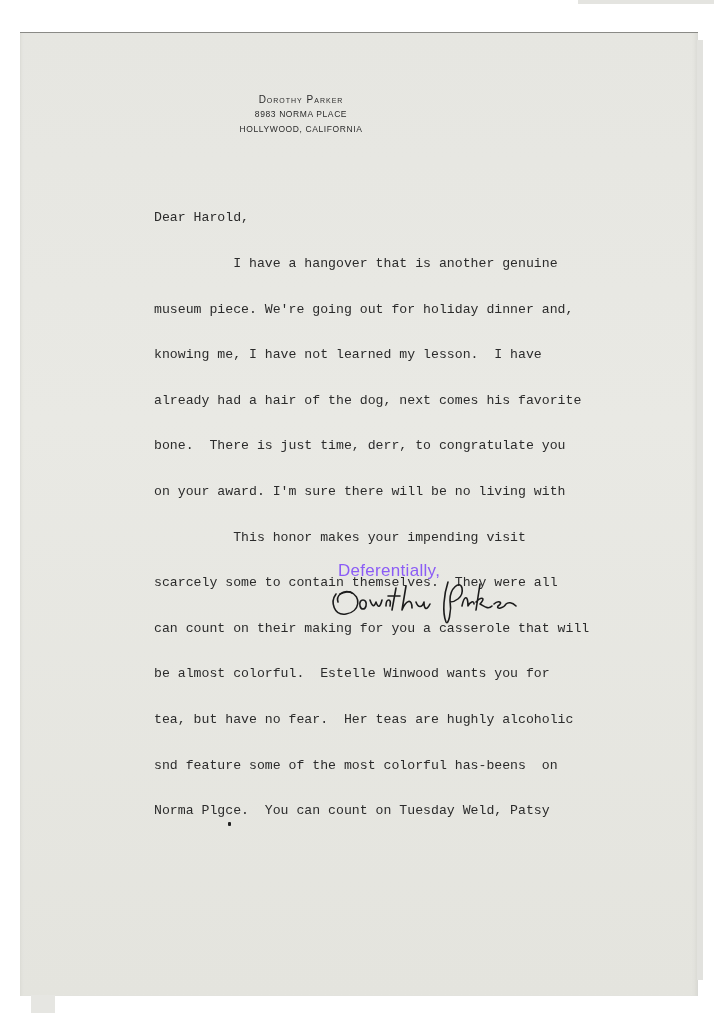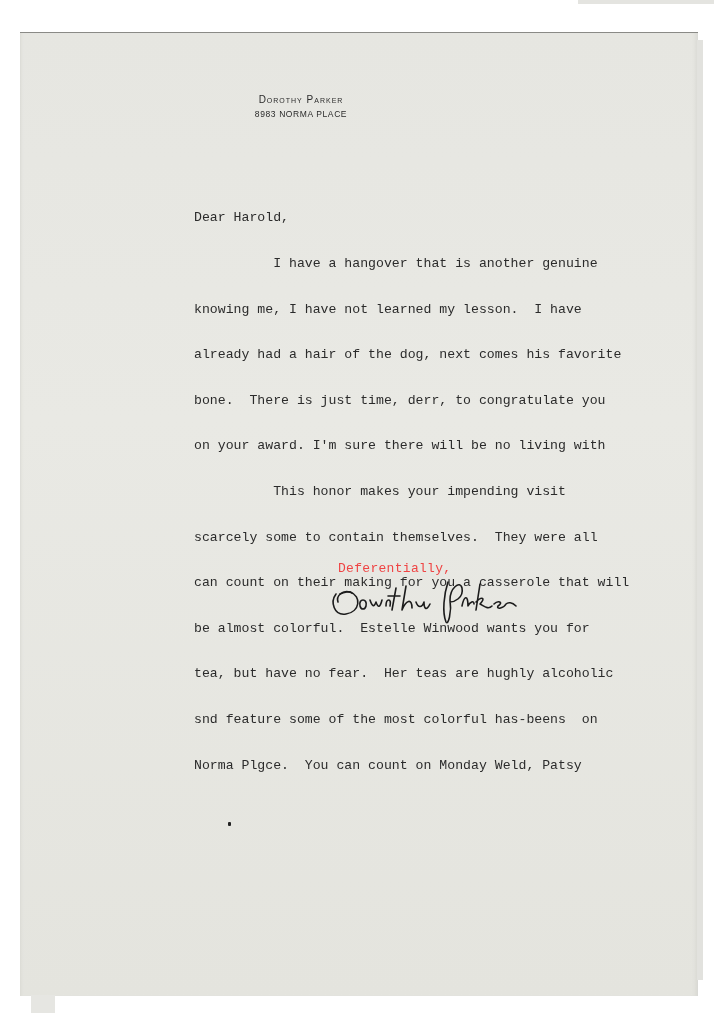--- a/index.html
+++ b/index.html
@@ -29,24 +29,24 @@
     position: absolute; left: 0; top: 92px; width: 602px; text-align: center;
     font-family: "Liberation Sans", sans-serif; color: #2a2a2a;
     font-size: 8.5px; letter-spacing: 0.6px; line-height: 15px;
   }
   .letterhead .name { font-variant: small-caps; font-size: 10px; letter-spacing: 1px; }
   .body-text {
     position: absolute; left: 154px; top: 180px; width: 540px;
     font-family: "Liberation Mono", monospace; font-size: 13.2px;
     line-height: 15.2px; color: #2b2b2b; white-space: pre;
   }
-  .body-text .line { display: block; height: 15.2px; margin-left: 40px; }
+  .body-text .line { display: block; height: 15.2px; }
   .closing {
     position: absolute; left: 338px; top: 561px;
-    font-family: Liberation Mono, monospace; font-size: 13px; color: #ef4444;
+    font-family: Liberation Sans, sans-serif; font-size: 17px; color: #8b5cf6;
     letter-spacing: 0.3px;
   }
   .signature {
     position: absolute; left: 326px; top: 572px; width: 240px; height: 60px;
   }
   .speck {
     position: absolute; left: 228px; top: 822px; width: 3px; height: 4px;
     background: #222; border-radius: 1px;
   }
 </style>
@@ -54,36 +54,38 @@
 <body>
 
 <div class="top-scrap"></div>
 <div class="page"></div>
 <div class="edge-right"></div>
 <div class="bottom-tab"></div>
 
 <div class="letterhead">
   <div class="name">Dorothy Parker</div>
   <div>8983 NORMA PLACE</div>
+  <div>HOLLYWOOD, CALIFORNIA</div>
 </div>
 
 <div class="body-text">
   <span class="line">Dear Harold,</span>
   <span class="line">          I have a hangover that is another genuine</span>
+  <span class="line">museum piece. We're going out for holiday dinner and,</span>
   <span class="line">knowing me, I have not learned my lesson.  I have</span>
   <span class="line">already had a hair of the dog, next comes his favorite</span>
   <span class="line">bone.  There is just time, derr, to congratulate you</span>
   <span class="line">on your award. I'm sure there will be no living with</span>
   <span class="line">          This honor makes your impending visit</span>
   <span class="line">scarcely some to contain themselves.  They were all</span>
   <span class="line">can count on their making for you a casserole that will</span>
   <span class="line">be almost colorful.  Estelle Winwood wants you for</span>
   <span class="line">tea, but have no fear.  Her teas are hughly alcoholic</span>
   <span class="line">snd feature some of the most colorful has-beens  on</span>
-  <span class="line">Norma Plgce.  You can count on Monday Weld, Patsy</span>
+  <span class="line">Norma Plgce.  You can count on Tuesday Weld, Patsy</span>
   
   
   
   
   
   
 </div>
 
 <div class="closing">Deferentially,</div>
 

